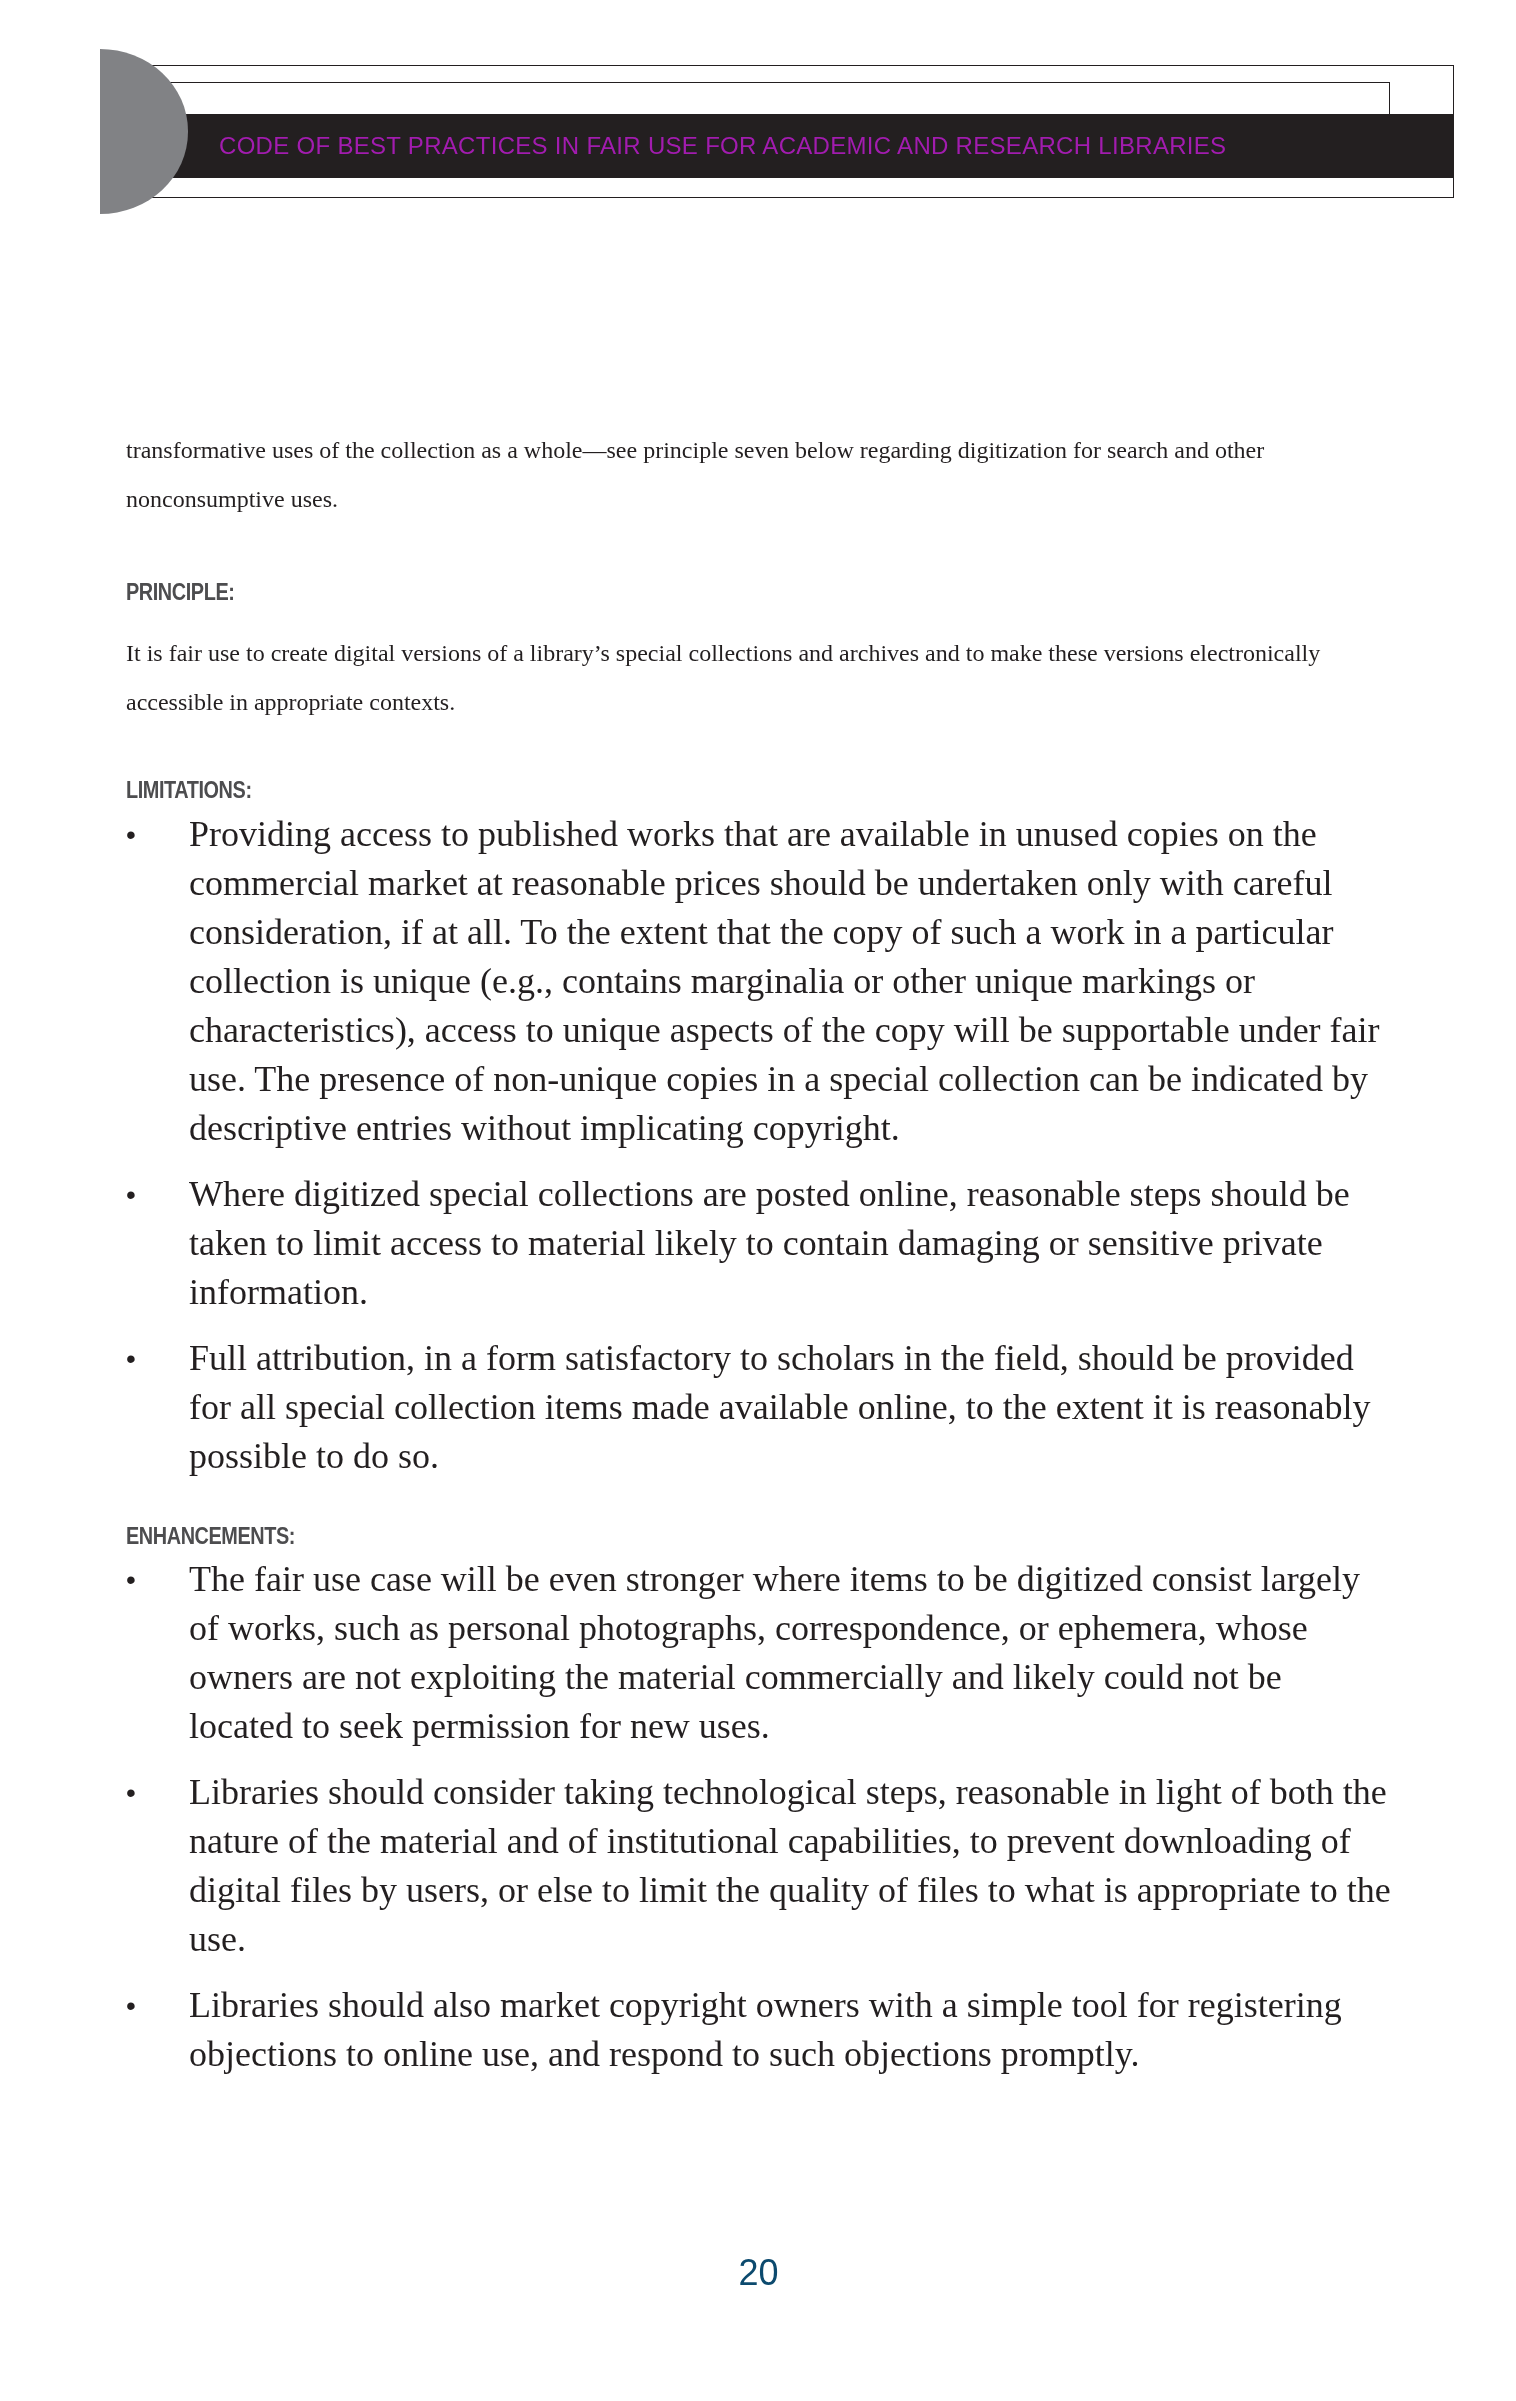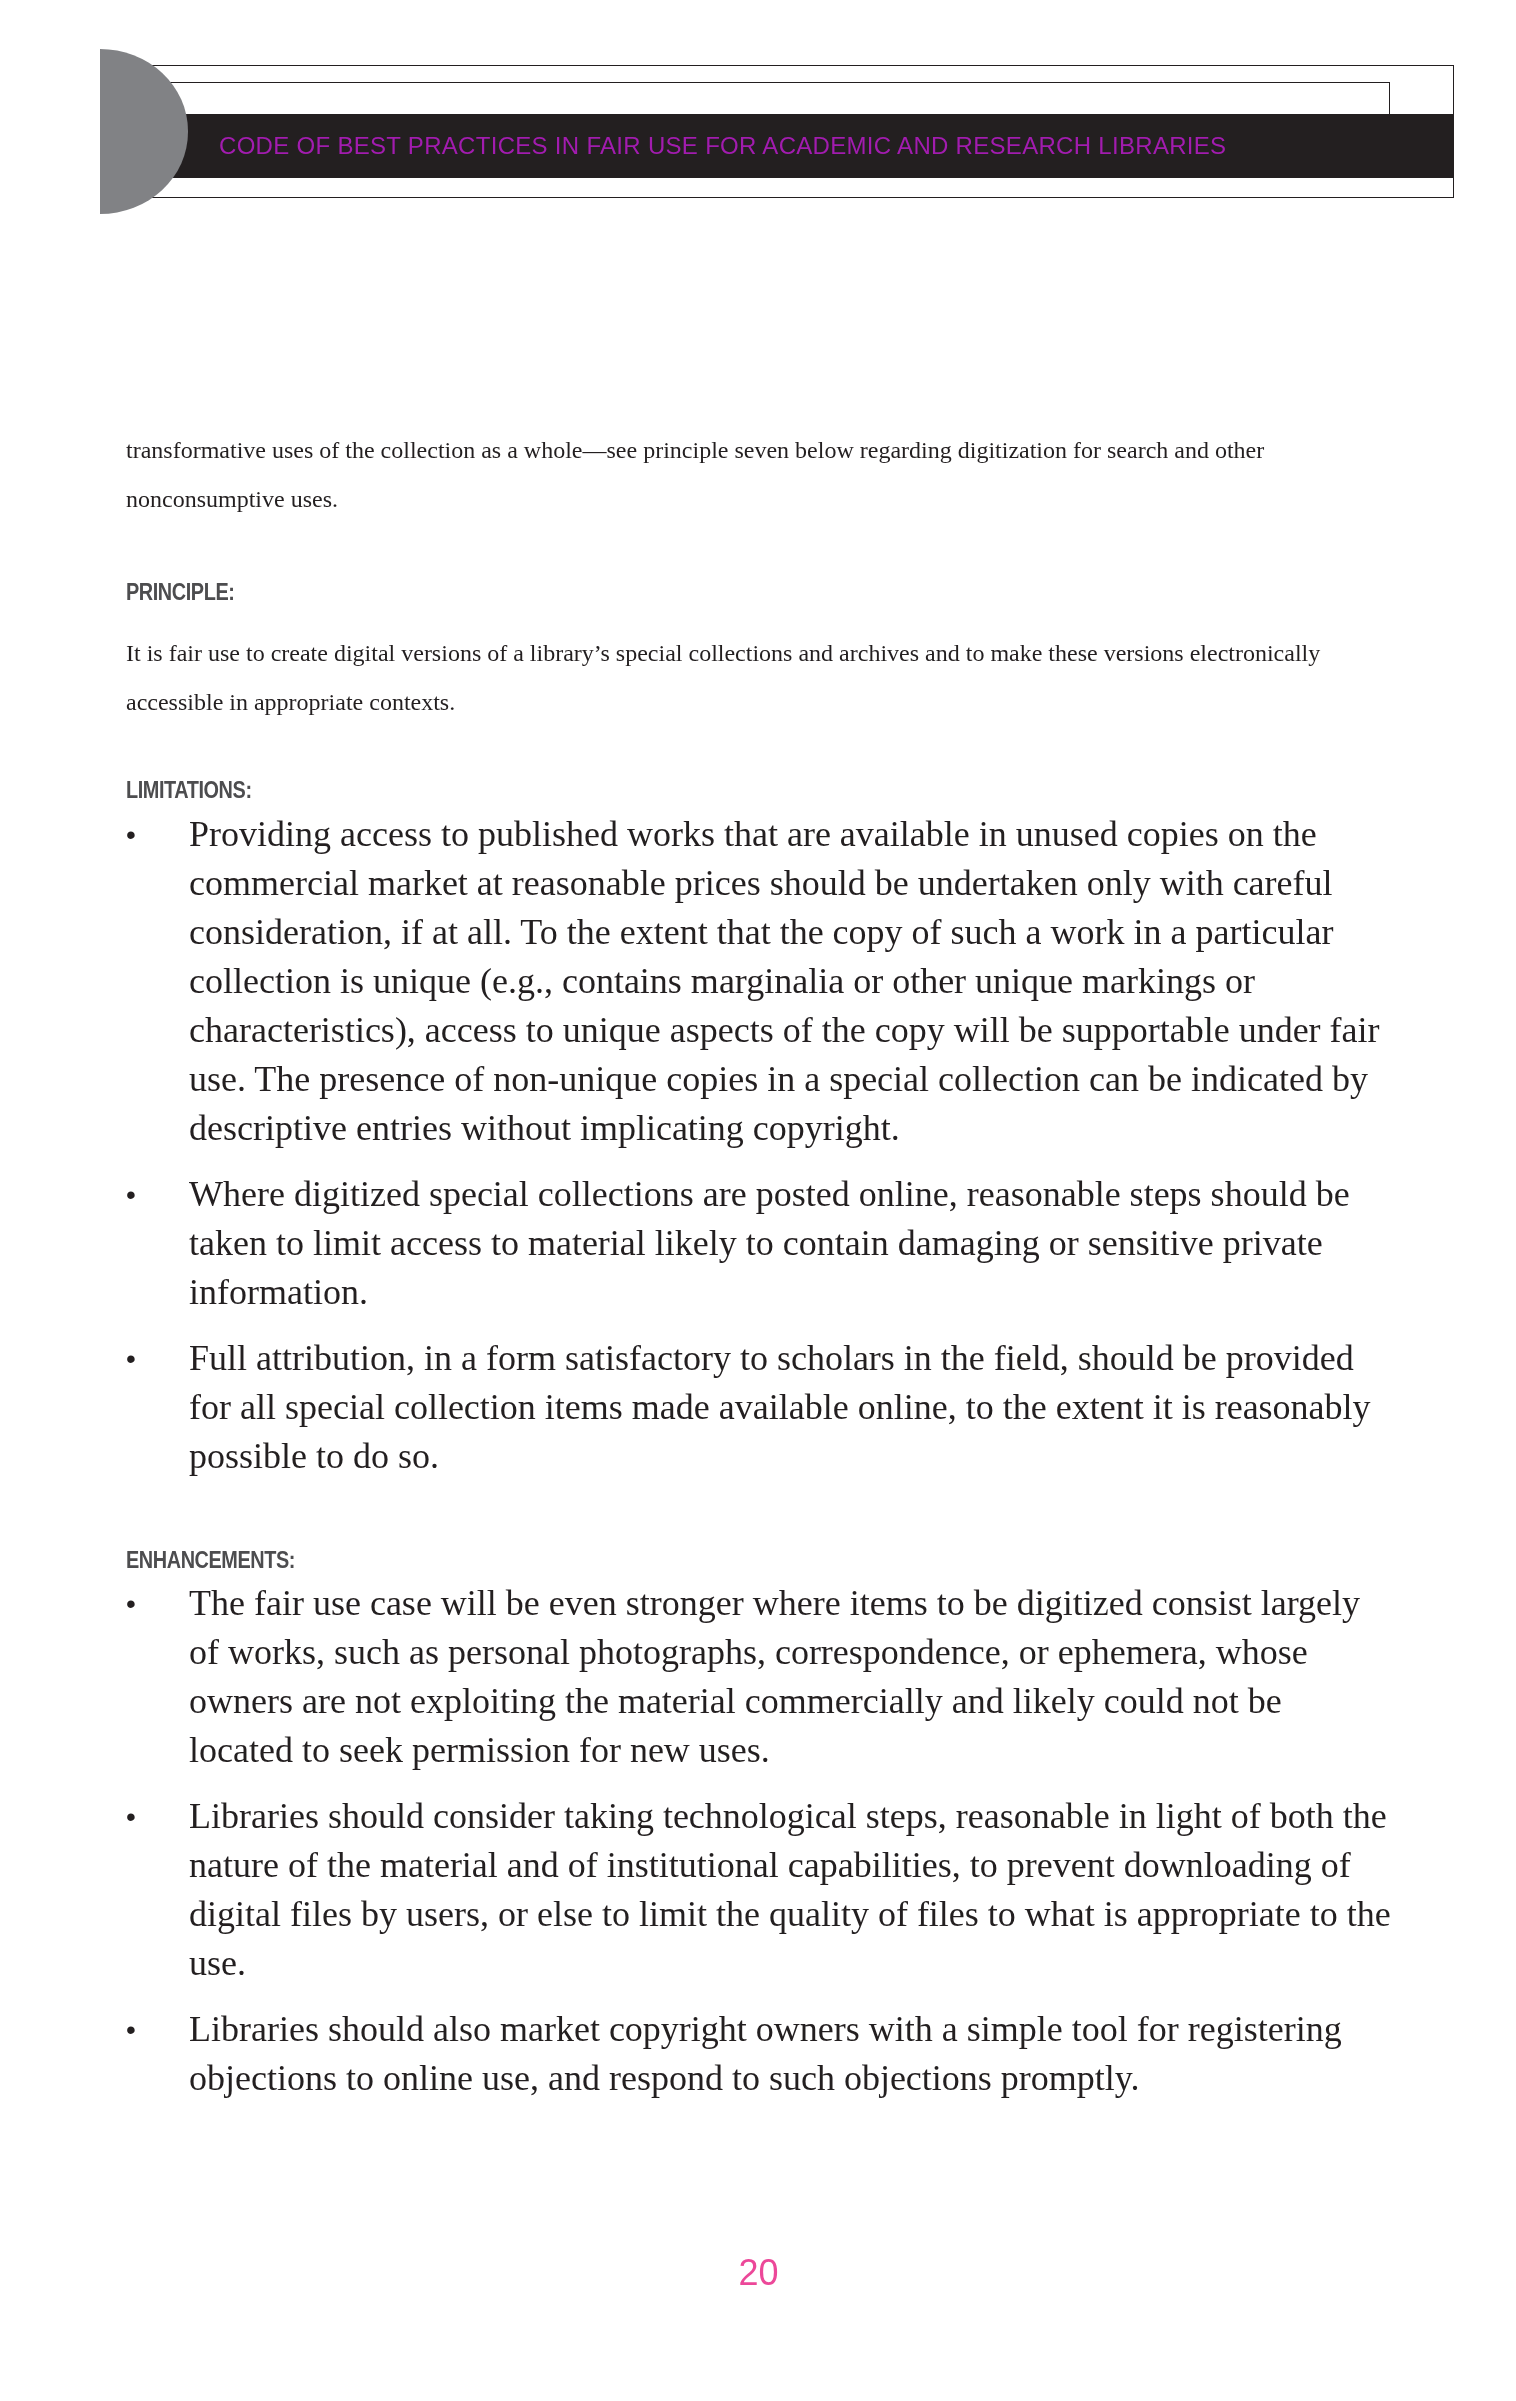--- a/index.html
+++ b/index.html
@@ -11,21 +11,21 @@
   .hdr-title { position:absolute; left:219px; top:114px; height:64px; line-height:64px; color:#a21caf; font-family:"Liberation Sans", sans-serif; font-size:24px; letter-spacing:0.3px; white-space:nowrap; }
   .hdr-circle-real { position:absolute; left:100px; top:49px; width:88px; height:165px; background:#818285; border-radius:0 88px 88px 0 / 0 82px 82px 0; z-index:2; }
 
   .content { position:absolute; left:126px; top:426px; width:1267px; }
   .p { font-size:24px; line-height:49px; margin:0; }
   .label { font-family:"Liberation Sans", sans-serif; font-weight:bold; font-size:23.4px; color:#4d4d4f; letter-spacing:-0.5px; margin:0; transform:scaleX(0.85); transform-origin:left; line-height:32px; }
   .sec { margin-top:47px; }
   ul.bul { list-style:none; padding:0; margin:0; }
   ul.bul li { position:relative; padding-left:63px; font-size:36px; line-height:49px; margin-bottom:17px; }
   ul.bul li .dot { position:absolute; left:0; top:0; font-family:"Liberation Sans", sans-serif; font-size:28px; }
-  .pagenum { position:absolute; left:0; width:1517px; top:2252px; text-align:center; font-family:"Liberation Sans", sans-serif; font-size:36px; color:#ec4899; }
+  .pagenum { position:absolute; left:0; width:1517px; top:2252px; text-align:center; font-family:"Liberation Sans", sans-serif; font-size:36px; color:#0c4a6e; }
 </style>
 </head>
 <body>
 
 <div class="hdr">
   <div class="hdr-box"></div>
   <div class="hdr-inner"></div>
   <div class="hdr-band"></div>
   <div class="hdr-circle-real"></div>
   <div class="hdr-title">CODE OF BEST PRACTICES IN FAIR USE FOR ACADEMIC AND RESEARCH LIBRARIES</div>
@@ -41,21 +41,21 @@
 
   <div class="sec" style="">
     <p class="label">LIMITATIONS:</p>
     <ul class="bul" style="margin-top:3.7px;">
       <li><span class="dot">•</span><span>Providing access to published works that are available in unused copies on the commercial market at reasonable prices should be undertaken only with careful consideration, if at all. To the extent that the copy of such a work in a particular collection is unique (e.g., contains marginalia or other unique markings or characteristics), access to unique aspects of the copy will be supportable under fair use. The presence of non-unique copies in a special collection can be indicated by descriptive entries without implicating copyright.</span></li>
       <li><span class="dot">•</span><span>Where digitized special collections are posted online, reasonable steps should be taken to limit access to material likely to contain damaging or sensitive private information.</span></li>
       <li><span class="dot">•</span><span>Full attribution, in a form satisfactory to scholars in the field, should be provided for all special collection items made available online, to the extent it is reasonably possible to do so.</span></li>
     </ul>
   </div>
 
-  <div class="sec" style="margin-top:63px;">
+  <div class="sec" style="margin-top:39px;">
     <p class="label">ENHANCEMENTS:</p>
     <ul class="bul" style="margin-top:3.7px;">
       <li><span class="dot">•</span><span>The fair use case will be even stronger where items to be digitized consist largely of works, such as personal photographs, correspondence, or ephemera, whose owners are not exploiting the material commercially and likely could not be located to seek permission for new uses.</span></li>
       <li><span class="dot">•</span><span>Libraries should consider taking technological steps, reasonable in light of both the nature of the material and of institutional capabilities, to prevent downloading of digital files by users, or else to limit the quality of files to what is appropriate to the use.</span></li>
       <li><span class="dot">•</span><span>Libraries should also market copyright owners with a simple tool for registering objections to online use, and respond to such objections promptly.</span></li>
     </ul>
   </div>
 </div>
 
 <div class="pagenum">20</div>

